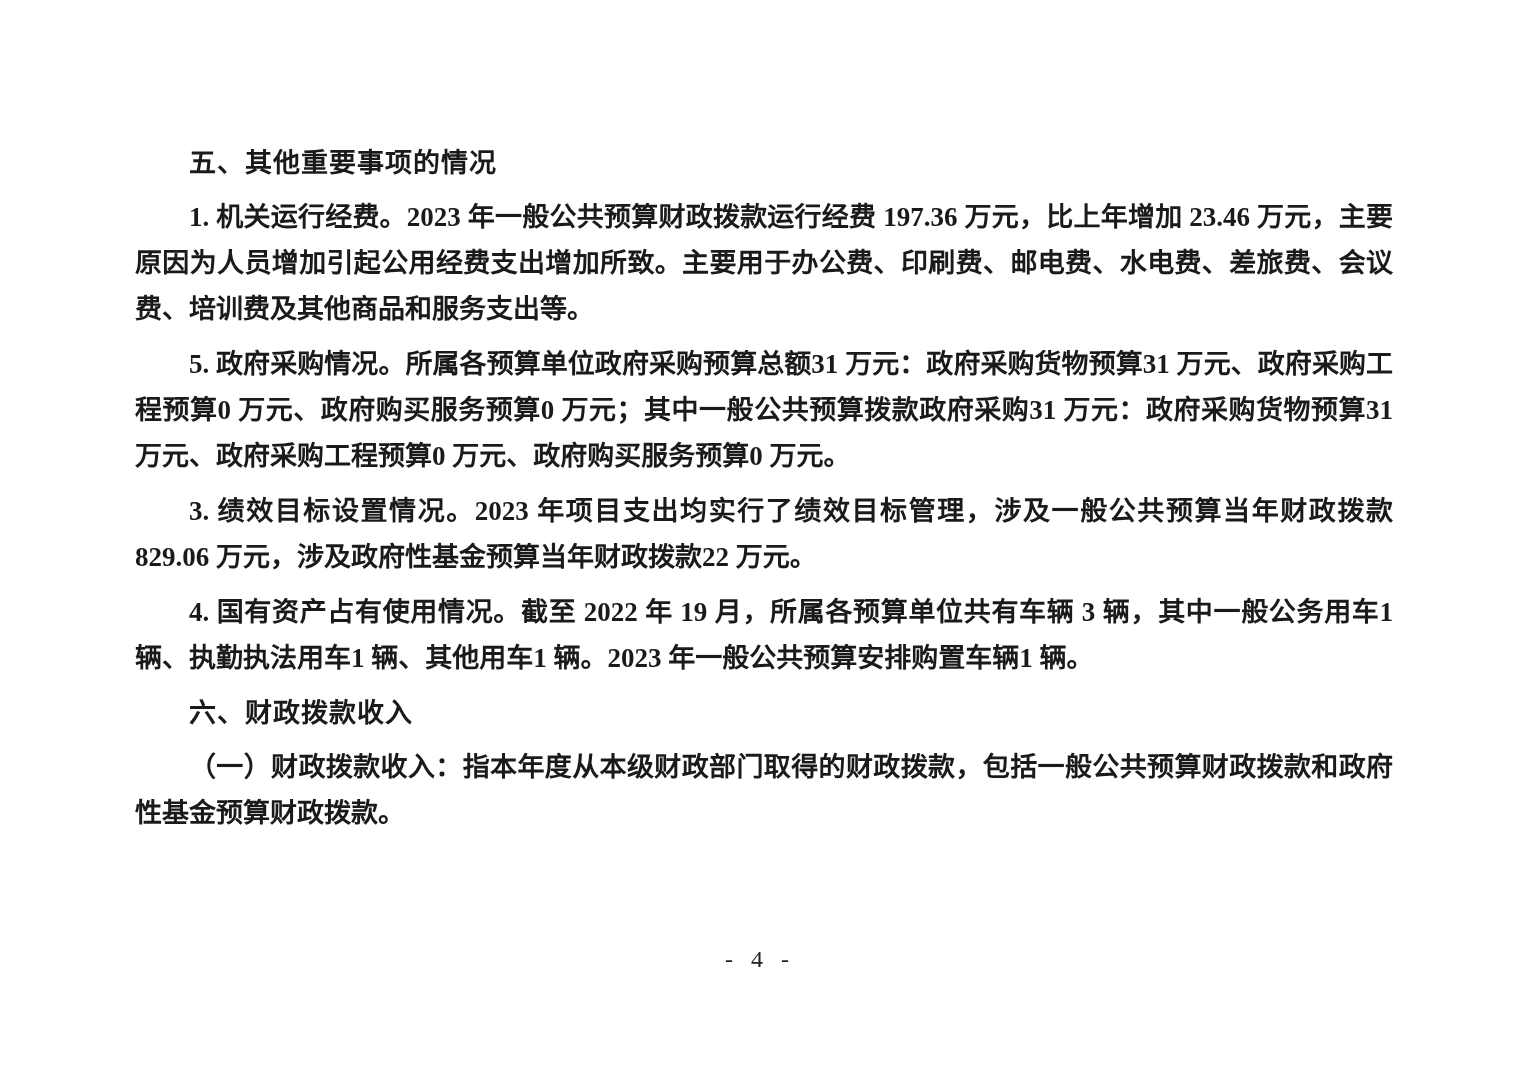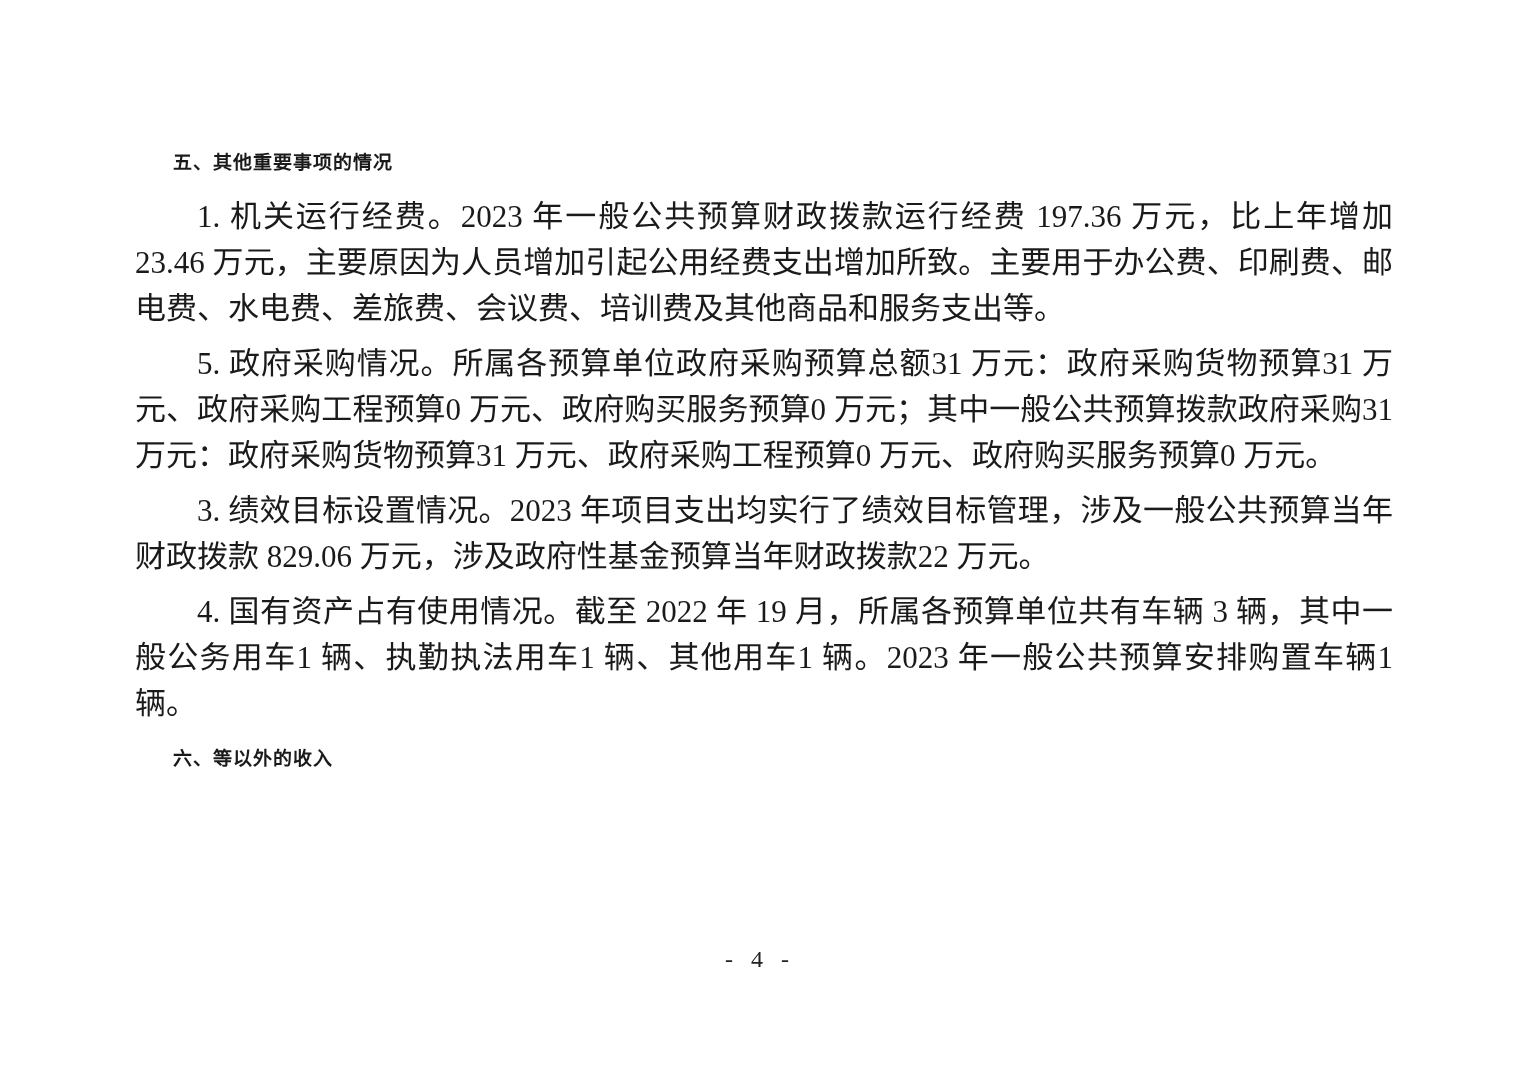--- a/index.html
+++ b/index.html
@@ -19,32 +19,33 @@
     }
     .content {
       position: absolute;
       top: 140px;
       left: 135px;
       width: 1258px;
     }
     .section-heading {
       font-family: "Liberation Sans", "DejaVu Sans", sans-serif;
       font-weight: bold;
-      font-size: 19px;
+      font-size: 27px;
       line-height: 46px;
       text-indent: 2em;
       margin: 0 0 8px 0;
       letter-spacing: 1px;
     }
     .body-para {
-      font-size: 31px;
+      font-size: 27px;
       line-height: 46px;
       text-align: justify;
       text-indent: 2em;
       margin: 0 0 9px 0;
+      font-weight: bold;
     }
     .footer {
       position: absolute;
       top: 946px;
       left: 0;
       width: 100%;
       text-align: center;
       font-size: 24px;
       letter-spacing: 6px;
       color: #222222;
@@ -59,20 +60,21 @@
     <h2 class="section-heading">五、其他重要事项的情况</h2>
 
     <p class="body-para">1. 机关运行经费。2023 年一般公共预算财政拨款运行经费 197.36 万元，比上年增加 23.46 万元，主要原因为人员增加引起公用经费支出增加所致。主要用于办公费、印刷费、邮电费、水电费、差旅费、会议费、培训费及其他商品和服务支出等。</p>
 
     <p class="body-para">5. 政府采购情况。所属各预算单位政府采购预算总额31 万元：政府采购货物预算31 万元、政府采购工程预算0 万元、政府购买服务预算0 万元；其中一般公共预算拨款政府采购31 万元：政府采购货物预算31 万元、政府采购工程预算0 万元、政府购买服务预算0 万元。</p>
 
     <p class="body-para">3. 绩效目标设置情况。2023 年项目支出均实行了绩效目标管理，涉及一般公共预算当年财政拨款 829.06 万元，涉及政府性基金预算当年财政拨款22 万元。</p>
 
     <p class="body-para">4. 国有资产占有使用情况。截至 2022 年 19 月，所属各预算单位共有车辆 3 辆，其中一般公务用车1 辆、执勤执法用车1 辆、其他用车1 辆。2023 年一般公共预算安排购置车辆1 辆。</p>
 
-    <h2 class="section-heading">六、等以外的收入</h2>
+    <h2 class="section-heading">六、财政拨款收入</h2>
 
+    <p class="body-para">（一）财政拨款收入：指本年度从本级财政部门取得的财政拨款，包括一般公共预算财政拨款和政府性基金预算财政拨款。</p>
 
 
   </div>
 
   <div class="footer">- 4 -</div>
 </div>
 
 </body></html>

